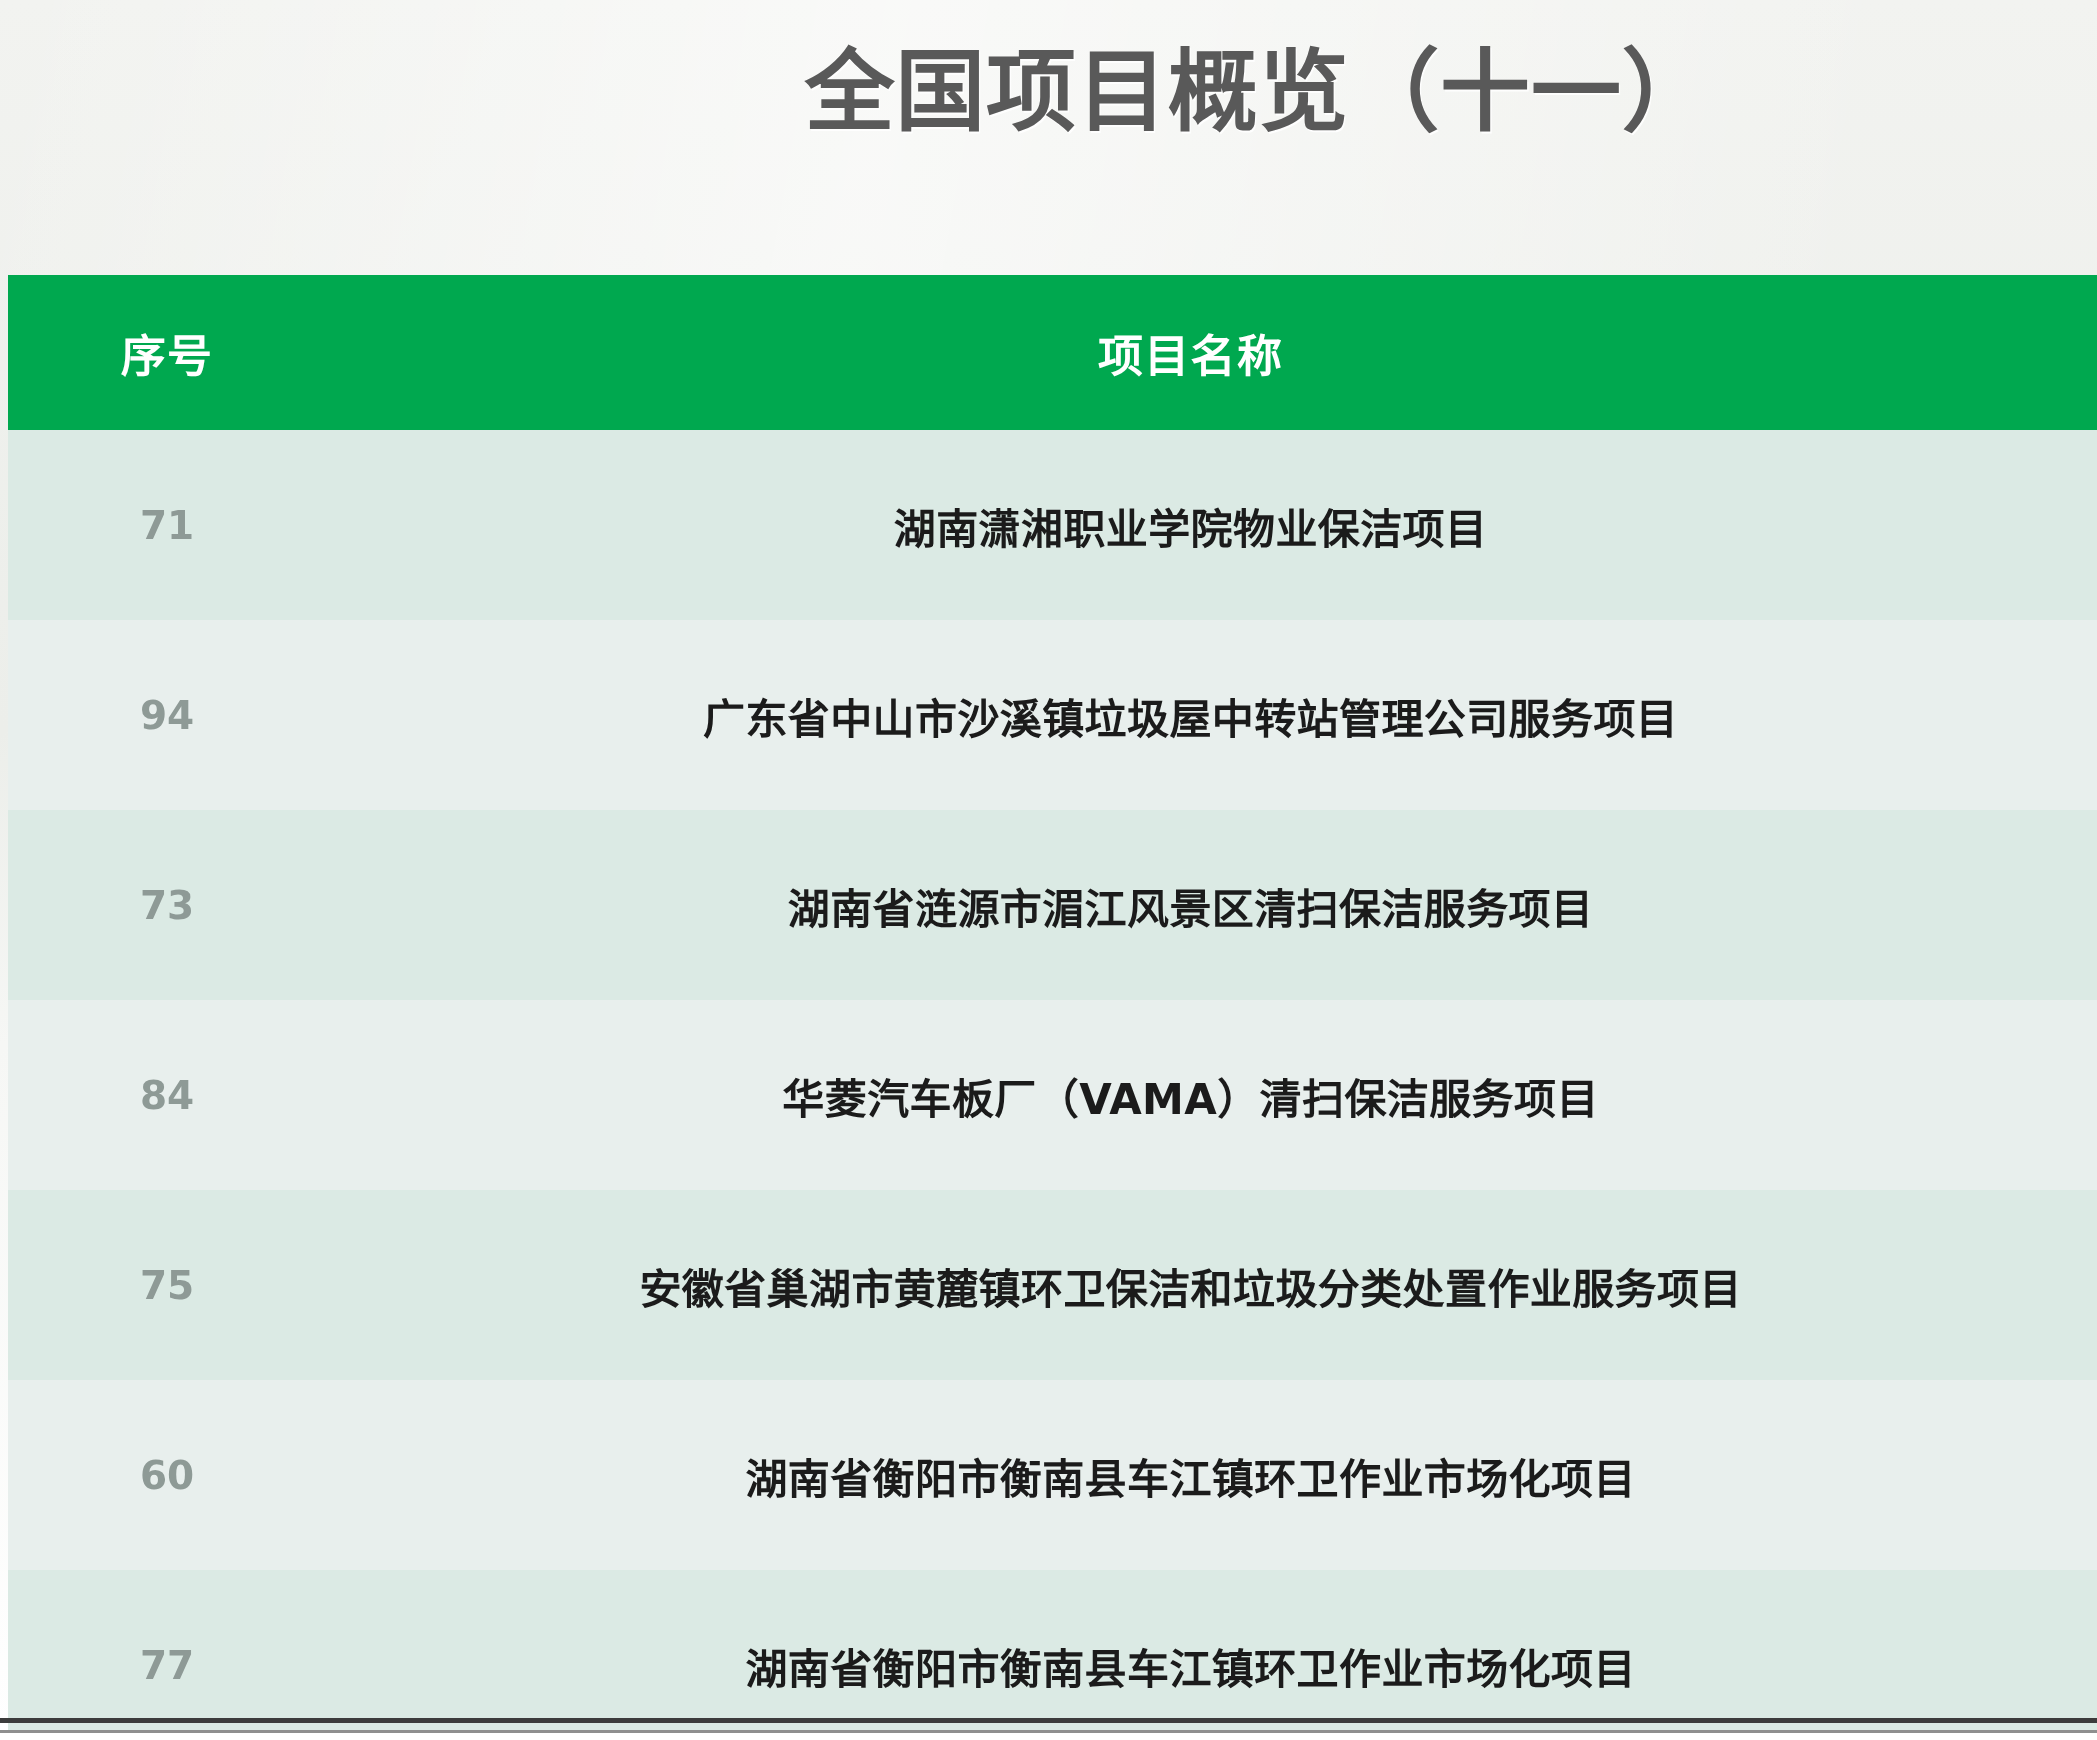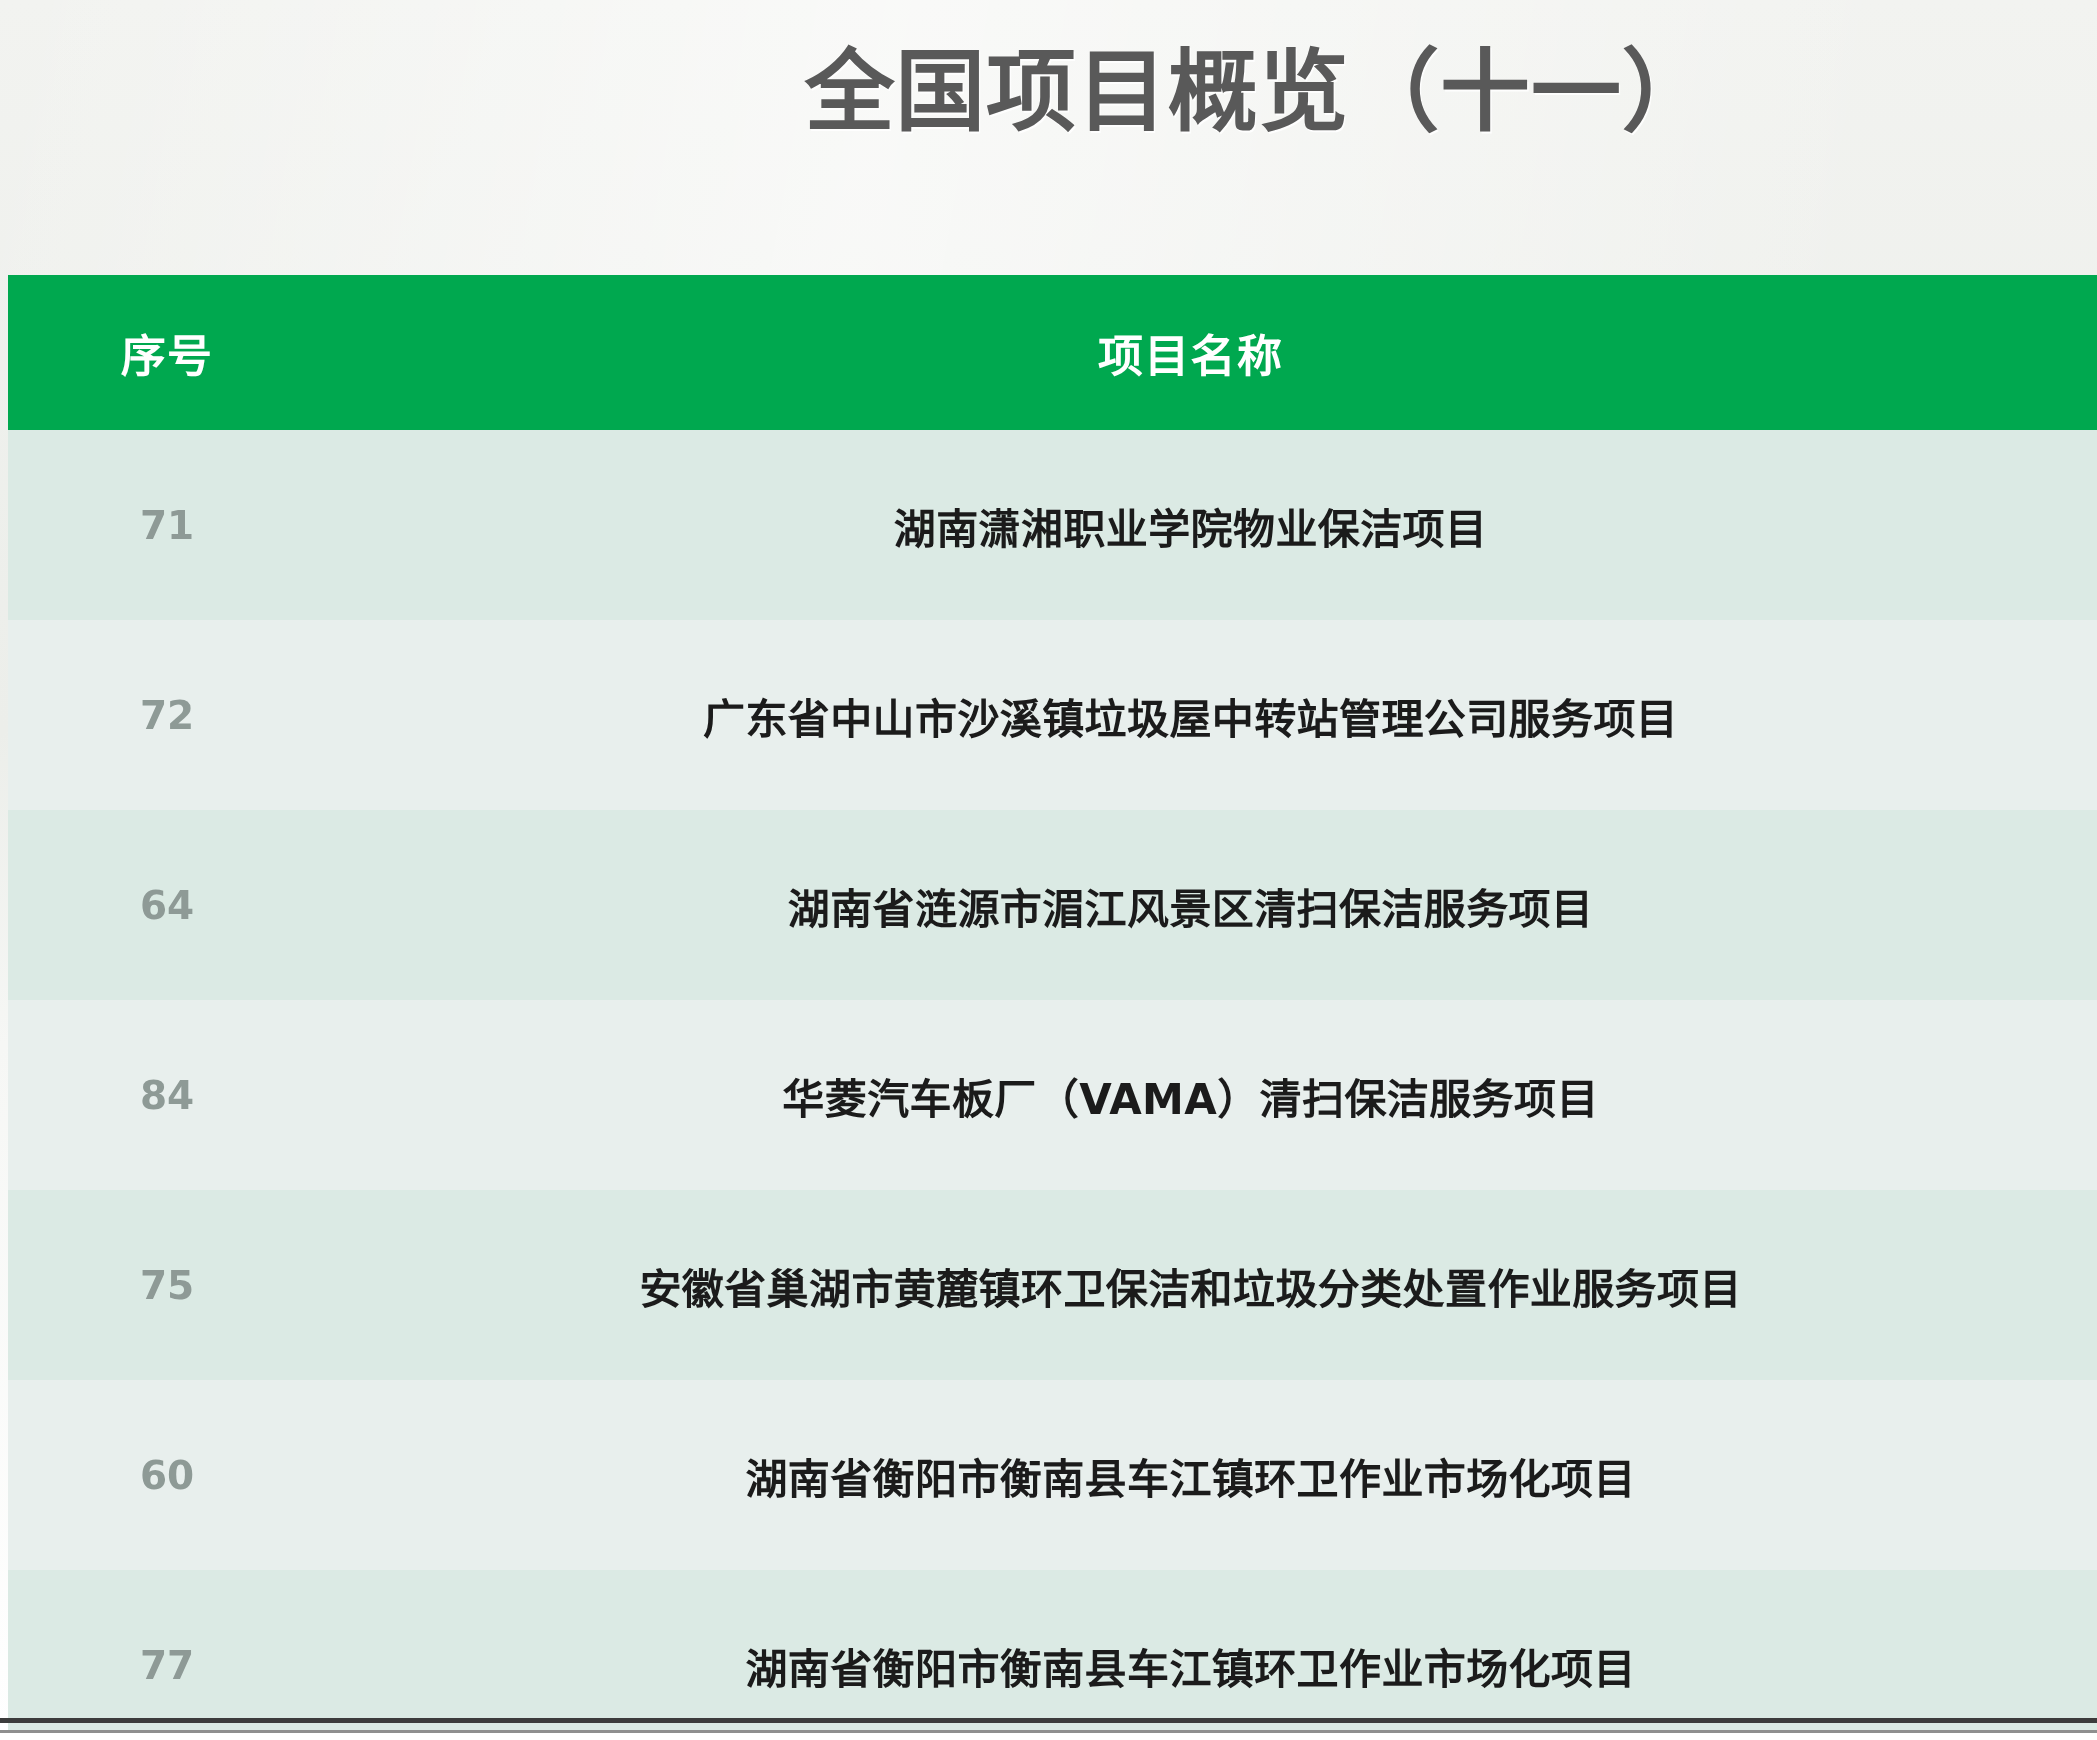--- a/index.html
+++ b/index.html
@@ -161,26 +161,26 @@
         <th>合同金额</th>
       </tr>
     </thead>
     <tbody>
       <tr class="odd">
         <td class="idx">71</td>
         <td class="name">湖南潇湘职业学院物业保洁项目</td>
         <td class="amt">780万</td>
       </tr>
       <tr class="even">
-        <td class="idx">72</td>
+        <td class="idx">94</td>
         <td class="name">广东省中山市沙溪镇垃圾屋中转站管理公司服务项目</td>
         <td class="amt">200万</td>
       </tr>
       <tr class="odd">
-        <td class="idx">64</td>
+        <td class="idx">73</td>
         <td class="name">湖南省涟源市湄江风景区清扫保洁服务项目</td>
         <td class="amt">523万</td>
       </tr>
       <tr class="even">
         <td class="idx">84</td>
         <td class="name">华菱汽车板厂（VAMA）清扫保洁服务项目</td>
         <td class="amt">145万</td>
       </tr>
       <tr class="odd">
         <td class="idx">75</td>

